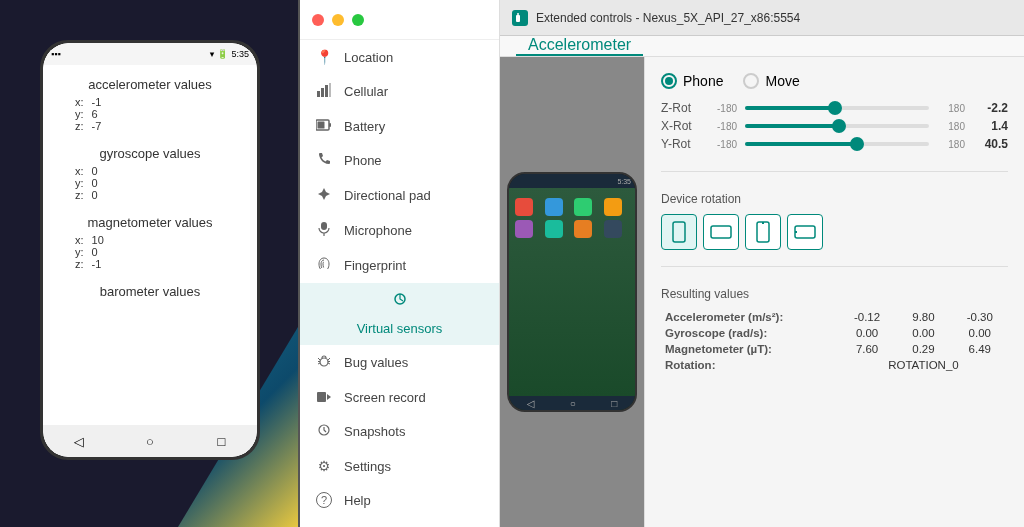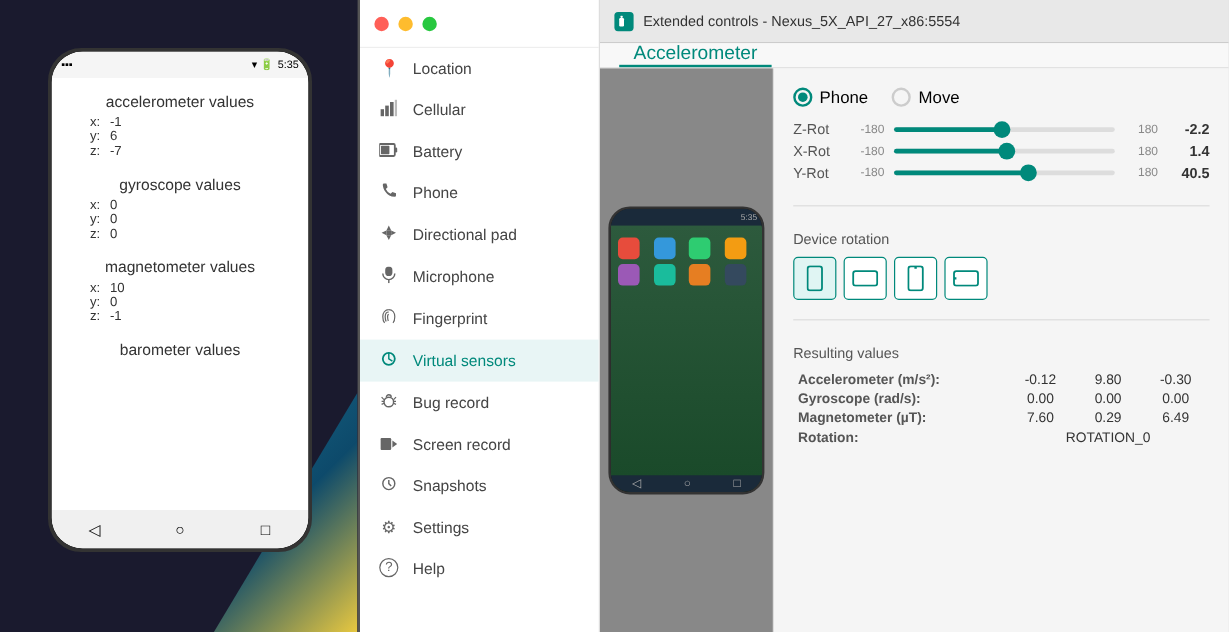--- a/index.html
+++ b/index.html
@@ -149,20 +149,21 @@
       align-items: center;
       padding: 9px 16px;
       cursor: pointer;
       color: #444;
       gap: 12px;
       font-size: 13px;
     }
     .sidebar-item.active {
       background: #e8f5f5;
       color: #00897b;
+      flex-direction: column;
     }
     .sidebar-item .icon {
       width: 16px;
       text-align: center;
       color: #666;
       font-size: 14px;
     }
     .sidebar-item.active .icon { color: #00897b; }
 
     
@@ -574,21 +575,21 @@
                 <circle cx="7" cy="8" r="4" stroke="#666" stroke-width="1.2" fill="none"></circle>
                 <path d="M5 4a2 2 0 014 0" stroke="#666" stroke-width="1.2" fill="none"></path>
                 <line x1="3" y1="6" x2="1" y2="4" stroke="#666" stroke-width="1"></line>
                 <line x1="11" y1="6" x2="13" y2="4" stroke="#666" stroke-width="1"></line>
                 <line x1="3" y1="9" x2="1" y2="10" stroke="#666" stroke-width="1"></line>
                 <line x1="11" y1="9" x2="13" y2="10" stroke="#666" stroke-width="1"></line>
                 <line x1="3" y1="7.5" x2="1" y2="7.5" stroke="#666" stroke-width="1"></line>
                 <line x1="11" y1="7.5" x2="13" y2="7.5" stroke="#666" stroke-width="1"></line>
               </svg>
           </span>
-          <span>Bug record</span>
+          <span>Bug values</span>
         </div>
         <div class="sidebar-item">
           <span class="icon">
             <svg width="14" height="10" viewBox="0 0 14 10">
                 <rect x="0" y="0" width="9" height="10" rx="1" fill="#666"></rect>
                 <polygon points="10,2 14,5 10,8" fill="#666"></polygon>
               </svg>
           </span>
           <span>Screen record</span>
         </div>

